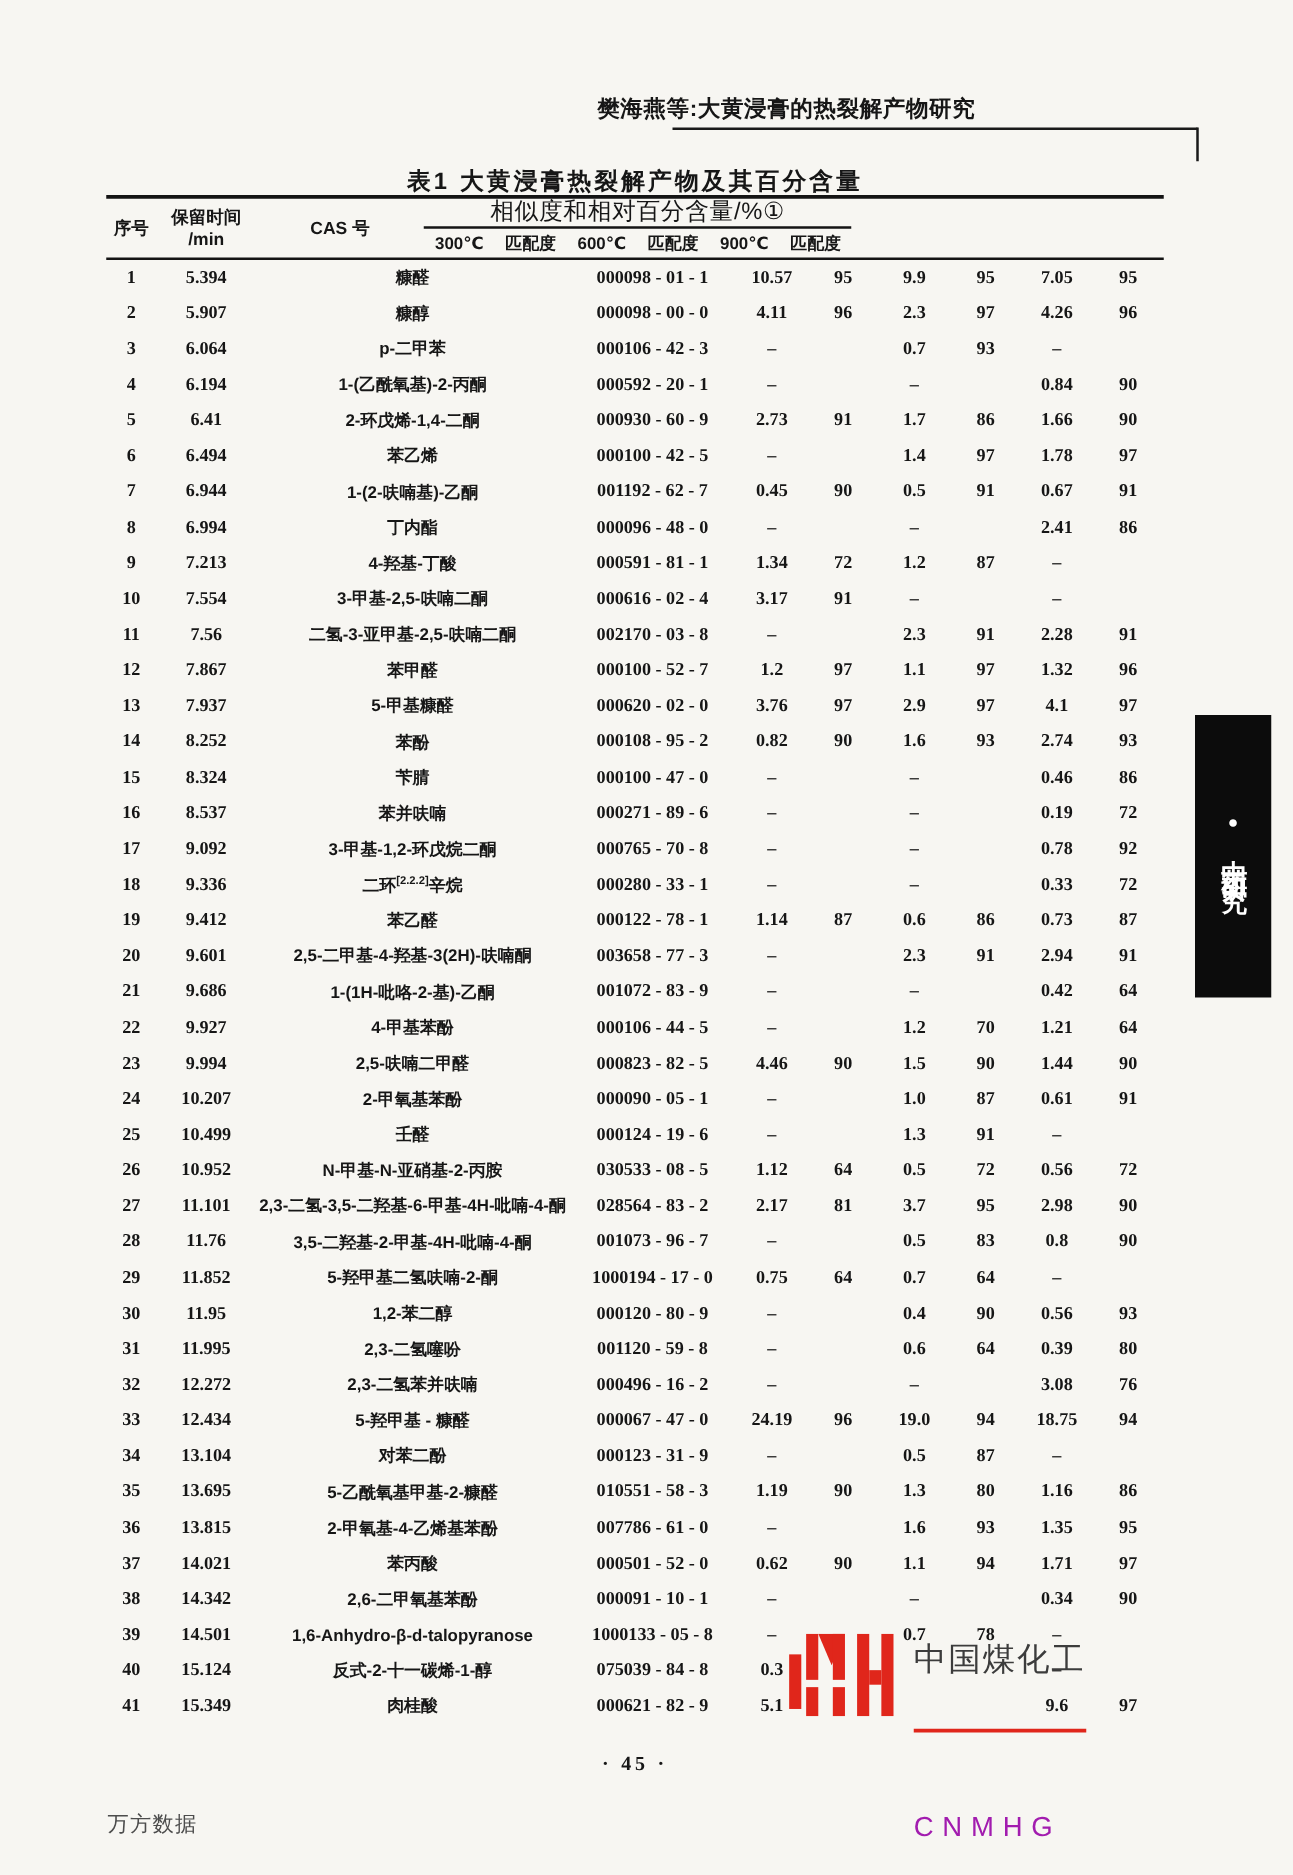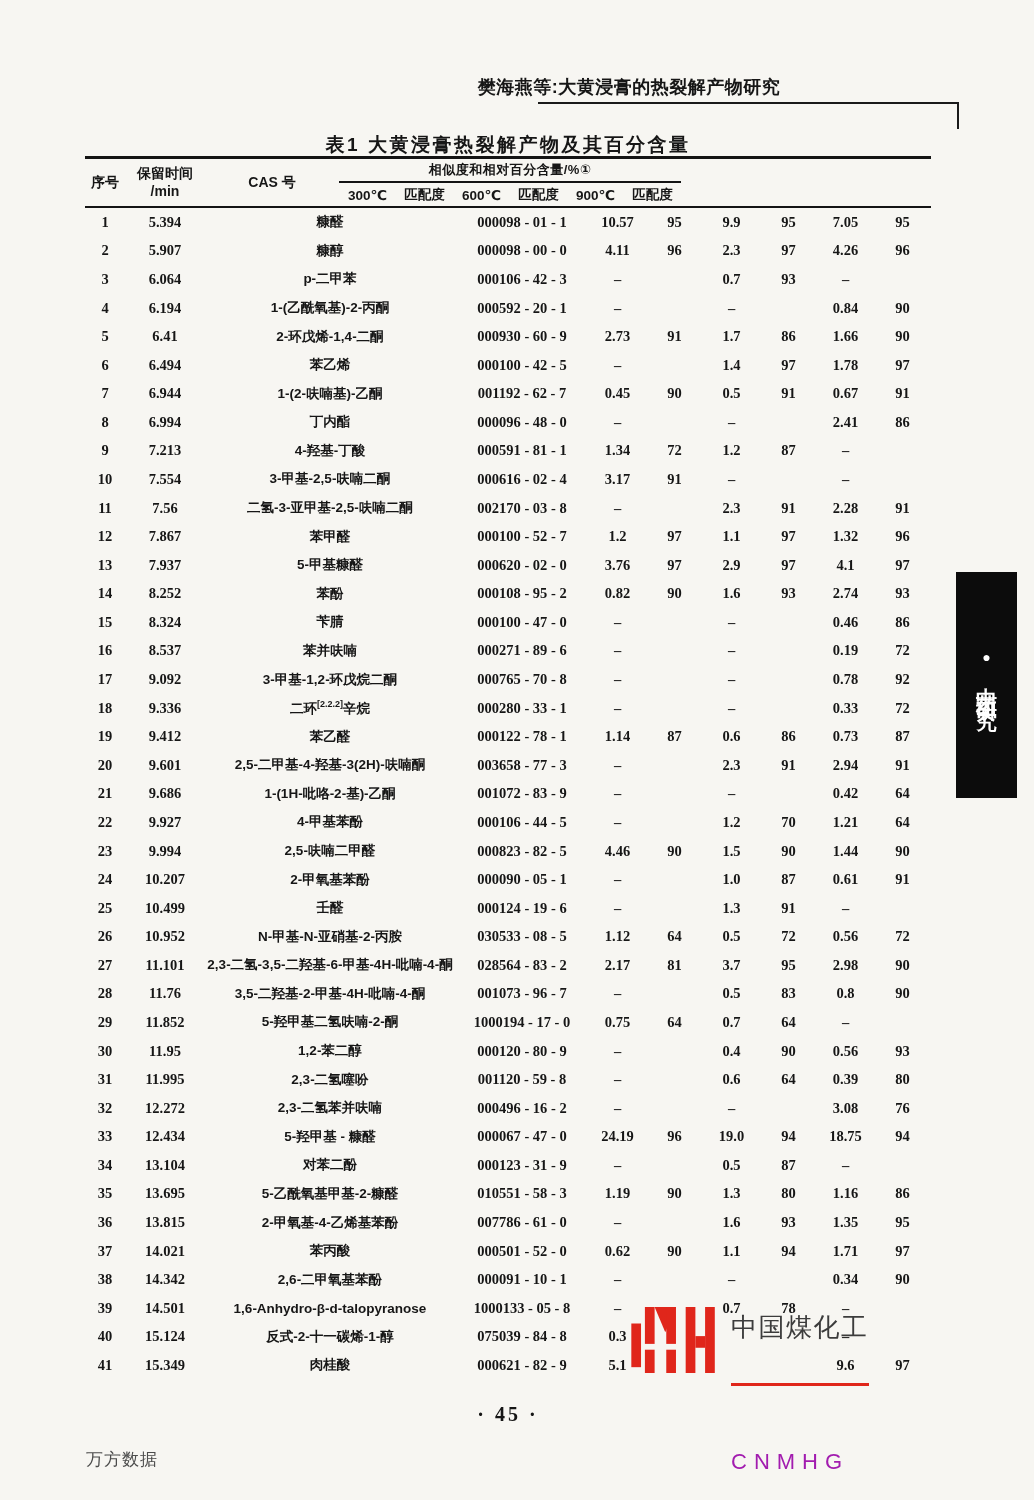--- a/index.html
+++ b/index.html
@@ -20,21 +20,21 @@
     position:absolute;top:132px;left:85px;width:846px;text-align:center;
     font-size:19px;font-weight:700;letter-spacing:2.5px;
   }
   
   .gc-table{position:absolute;left:85px;top:156px;width:846px;}
   .thead{border-top:3px solid #141414;border-bottom:2px solid #141414;display:flex;height:47px;}
   .c0{width:40px;}.c1{width:80px;}.c2{width:250px;}.c3{width:134px;}.cn{width:57px;}
   .th-left{display:flex;flex-direction:column;justify-content:center;text-align:center;
     font-weight:700;font-size:14px;line-height:1.25;}
   .th-group-wrap{width:342px;display:flex;flex-direction:column;}
-  .th-group{height:22px;line-height:22px;text-align:center;font-size:13px;font-weight:700;
+  .th-group{height:22px;line-height:22px;text-align:center;font-size:19px;font-weight:400;
     border-bottom:2px solid #141414;letter-spacing:0.5px;}
   .th-sub{display:flex;flex:1;align-items:center;}
   .th-sub .subcell{text-align:center;font-size:13.5px;font-weight:700;}
   .tbody .trow{display:flex;height:28.58px;align-items:center;}
   .cell{
     text-align:center;font-family:"Liberation Serif","DejaVu Serif",serif;
     font-weight:700;font-size:14.5px;white-space:nowrap;
   }
   .cell.c2{font-family:"Liberation Sans","DejaVu Sans",sans-serif;font-size:13.5px;}
   .cell sup{font-size:9px;vertical-align:super;}
@@ -51,21 +51,21 @@
   
   .watermark{position:absolute;left:630px;top:1306px;display:flex;align-items:flex-start;z-index:5;}
   .wm-logo{width:90px;height:66px;flex:none;margin-top:1px;}
   .wm-text-col{margin-left:11px;display:flex;flex-direction:column;margin-top:7px;gap:40px;}
   .wm-cn{font-size:26px;letter-spacing:1.5px;line-height:1.08;font-weight:500;white-space:nowrap;}
   .wm-underline{height:3px;margin-top:2px;width:100%;}
   .wm-en{font-size:22px;letter-spacing:7px;margin-top:3px;font-weight:400;white-space:nowrap;}
   
   .page-number{
     position:absolute;top:1403px;left:85px;width:846px;text-align:center;
-    font-family:"Liberation Serif","DejaVu Serif",serif;font-size:20px;font-weight:700;letter-spacing:3px;
+    font-family:"Liberation Serif","DejaVu Serif",serif;font-size:16px;font-weight:700;letter-spacing:3px;
   }
   .wanfang{position:absolute;left:86px;top:1448px;font-size:17px;color:#4c4c4c;letter-spacing:1px;font-family:Liberation Serif, serif;}
 </style>
 </head>
 <body>
 
 <div class="running-head">樊海燕等:大黄浸膏的热裂解产物研究</div>
 <div class="rule-h"></div>
 <div class="rule-v"></div>
 

